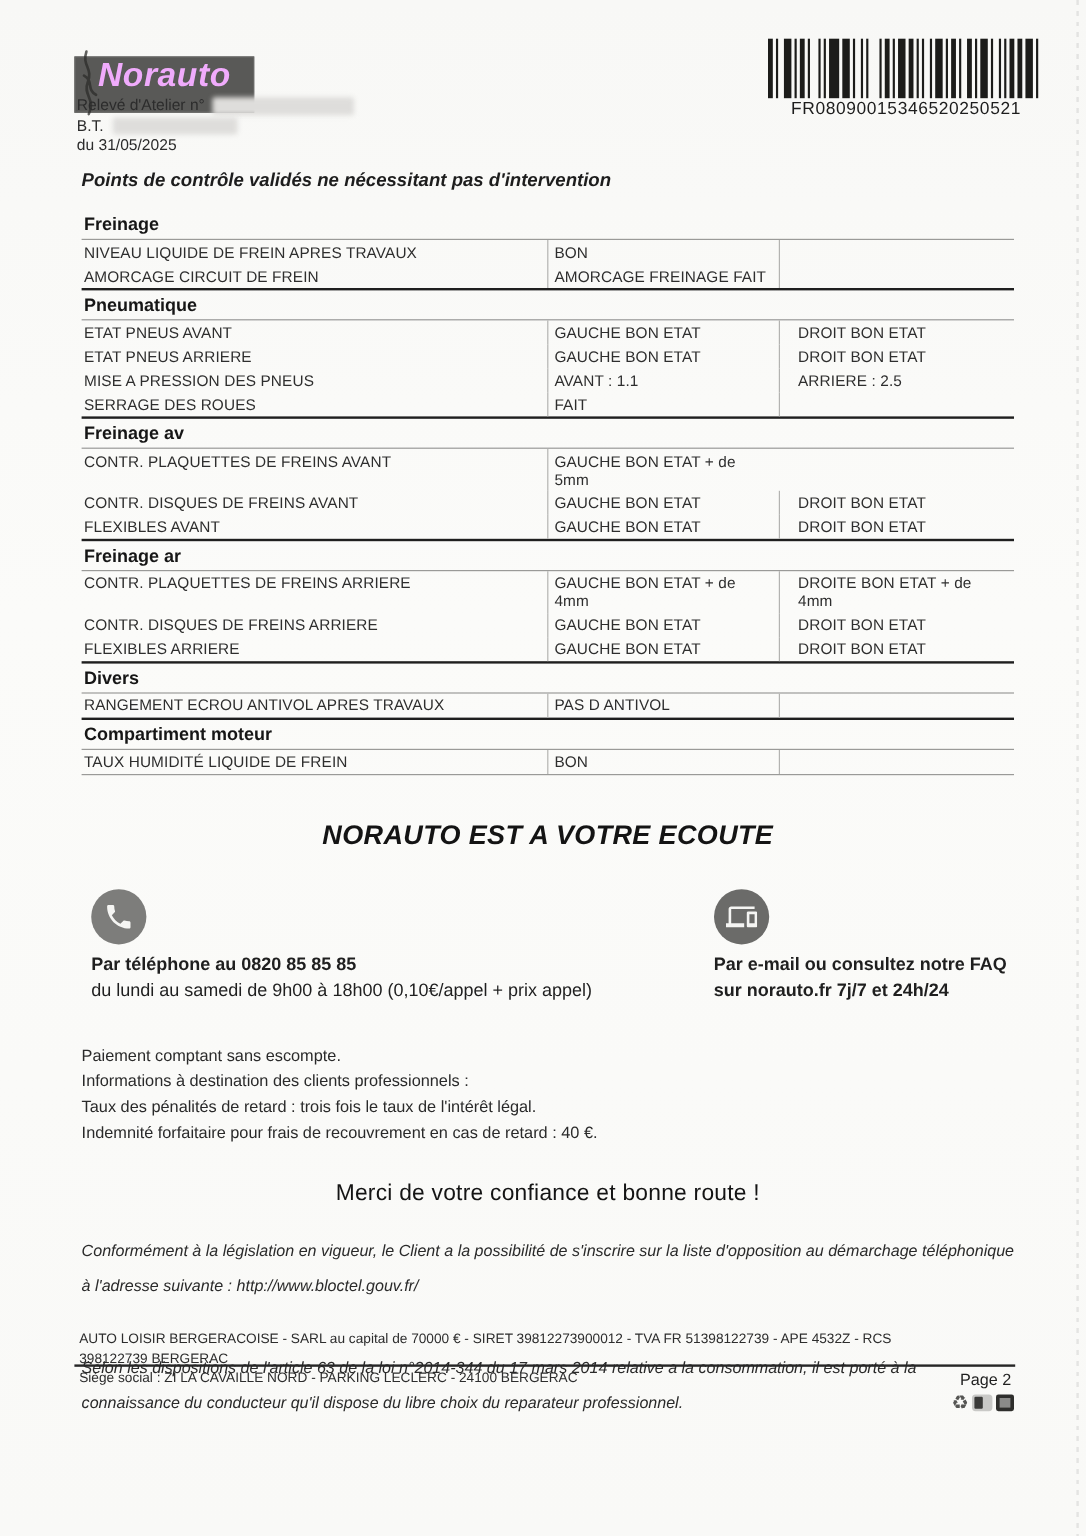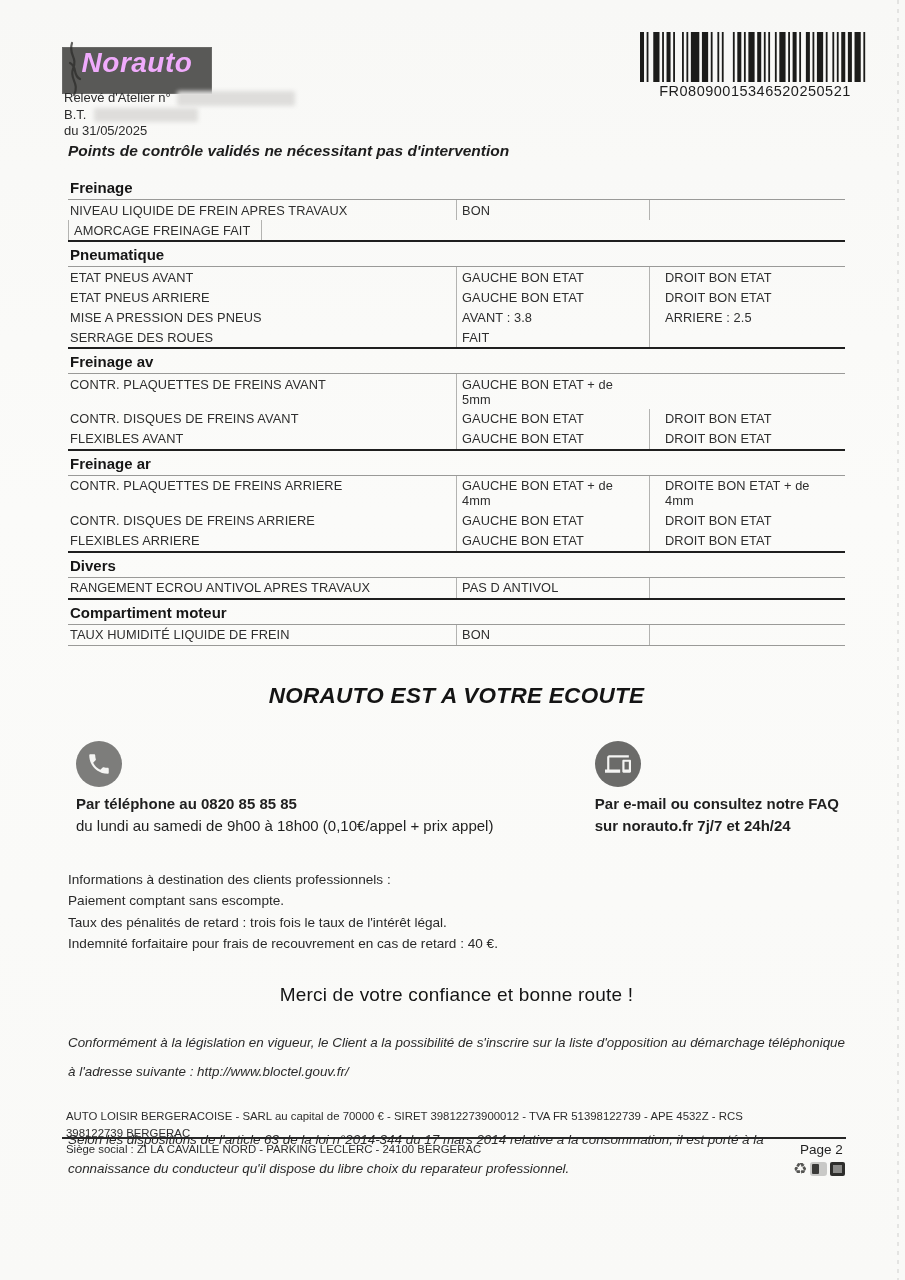--- a/index.html
+++ b/index.html
@@ -16,21 +16,21 @@
     opacity:.5;
   }
   
   .logo {
     position:absolute; left:62px; top:47px; width:150px; height:47px;
     background:#595957; color:#f0abfc; display:flex; align-items:flex-start; justify-content:center;
     font-style:italic; font-weight:bold; font-size:28px; letter-spacing:.5px;
     box-shadow:0 0 0 1px #6a6a68 inset;
   }
   .logo-scribble { position:absolute; left:-4px; top:-8px; }
-  .meta { position:absolute; left:64px; top:90px; font-size:13px; line-height:16.5px; color:#2c2c2c; }
+  .meta { position:absolute; left:64px; top:80px; font-size:13px; line-height:16.5px; color:#2c2c2c; }
   .redact { display:inline-block; vertical-align:middle; background:#dedddb; filter:blur(2px); border-radius:2px; }
   .redact.r1 { width:118px; height:15px; margin-left:6px; }
   .redact.r2 { width:104px; height:14px; margin-left:8px; }
   .barcode-wrap { position:absolute; left:640px; top:32px; width:230px; text-align:center; }
   .barcode-wrap svg { display:block; }
   .barcode-num { font-size:14.5px; letter-spacing:.5px; color:#1d1d1d; margin-top:1px; }
   
   .content { position:absolute; left:68px; top:142px; width:777px; }
   .doc-title { font-weight:bold; font-style:italic; font-size:15.5px; color:#1d1d1d; margin-bottom:15px; }
   .section-title { font-weight:bold; font-size:15px; color:#161616; padding:4px 2px 3px 2px; }
@@ -140,41 +140,42 @@
     <div id="sections">
         <div class="section">
           <div class="section-title">Freinage</div>
           <div class="section-rows">
             <div class="trow">
               <div class="cell c1">NIVEAU LIQUIDE DE FREIN APRES TRAVAUX</div>
               <div class="cell c2">BON</div>
               <div class="cell c3">&nbsp;</div>
             </div>
             <div class="trow">
+              <div class="cell c1">AMORCAGE CIRCUIT DE FREIN</div>
               <div class="cell c2">AMORCAGE FREINAGE FAIT</div>
               <div class="cell c3">&nbsp;</div>
             </div>
           </div>
         </div>
         <div class="section">
           <div class="section-title">Pneumatique</div>
           <div class="section-rows">
             <div class="trow">
               <div class="cell c1">ETAT PNEUS AVANT</div>
               <div class="cell c2">GAUCHE BON ETAT</div>
               <div class="cell c3">DROIT BON ETAT</div>
             </div>
             <div class="trow">
               <div class="cell c1">ETAT PNEUS ARRIERE</div>
               <div class="cell c2">GAUCHE BON ETAT</div>
               <div class="cell c3">DROIT BON ETAT</div>
             </div>
             <div class="trow">
               <div class="cell c1">MISE A PRESSION DES PNEUS</div>
-              <div class="cell c2">AVANT : 3.8</div>
+              <div class="cell c2">AVANT : 1.1</div>
               <div class="cell c3">ARRIERE : 2.5</div>
             </div>
             <div class="trow">
               <div class="cell c1">SERRAGE DES ROUES</div>
               <div class="cell c2">FAIT</div>
               <div class="cell c3">&nbsp;</div>
             </div>
           </div>
         </div>
         <div class="section">
@@ -259,22 +260,22 @@
           </svg>
         </div>
         <div class="contact-text">
           <div class="b">Par e-mail ou consultez notre FAQ</div>
           <div class="b">sur norauto.fr 7j/7 et 24h/24</div>
         </div>
       </div>
     </div>
 
     <div class="pro-info" id="pro-info">
+        <div>Paiement comptant sans escompte.</div>
         <div>Informations à destination des clients professionnels :</div>
-        <div>Paiement comptant sans escompte.</div>
         <div>Taux des pénalités de retard : trois fois le taux de l'intérêt légal.</div>
         <div>Indemnité forfaitaire pour frais de recouvrement en cas de retard : 40 €.</div>
       </div>
 
     <div class="thanks">Merci de votre confiance et bonne route !</div>
   </div>
 
   <div class="legal">
     <p>Conformément à la législation en vigueur, le Client a la possibilité de s'inscrire sur la liste d'opposition au démarchage téléphonique à l'adresse suivante : http://www.bloctel.gouv.fr/</p>
     <p>Selon les dispositions de l'article 63 de la loi n°2014-344 du 17 mars 2014 relative a la consommation, il est porté à la connaissance du conducteur qu'il dispose du libre choix du reparateur professionnel.</p>

